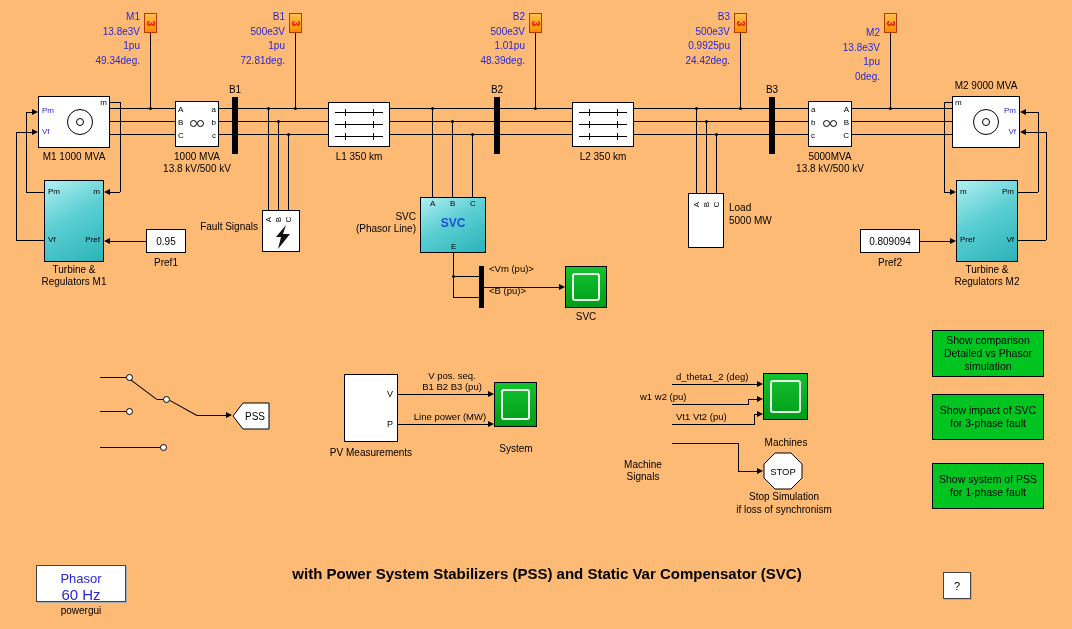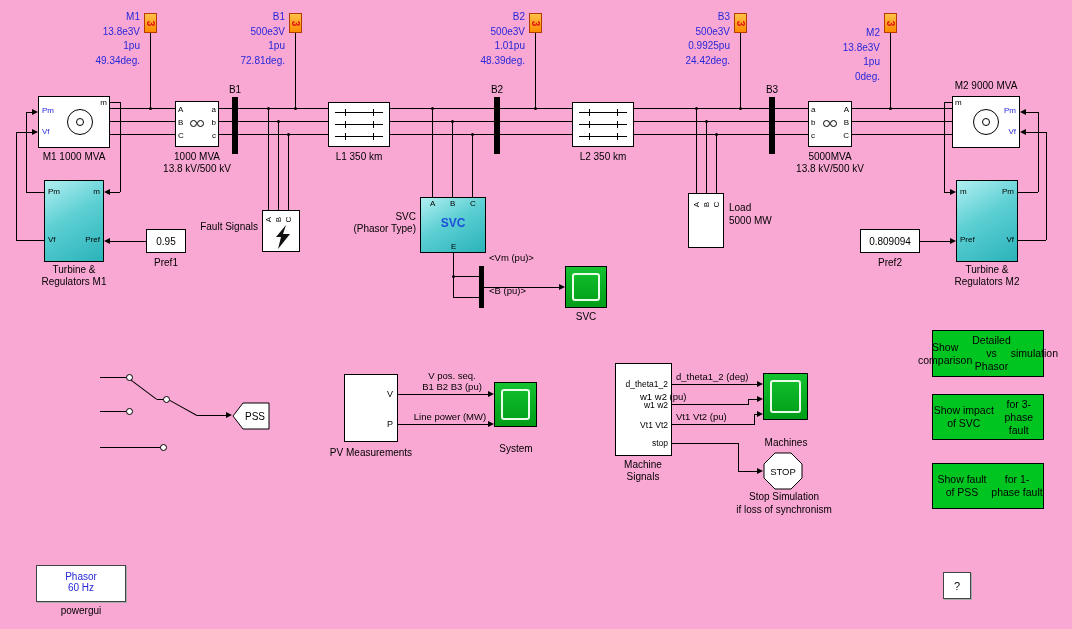--- a/index.html
+++ b/index.html
@@ -1,28 +1,28 @@
 <!DOCTYPE html>
 <html><head>
 <meta charset="utf-8">
 <style>
   html,body{margin:0;padding:0;background:#fff;}
-  .canvas{position:relative;width:1072px;height:629px;background:#f9a8d4;overflow:hidden;
+  .canvas{position:relative;width:1072px;height:629px;background:#fdba74;overflow:hidden;
           font-family:"Liberation Sans",sans-serif;color:#000;}
   .wire{position:absolute;background:#000;}
   .dot{position:absolute;width:3px;height:3px;background:#000;border-radius:50%;}
   .arr{position:absolute;width:0;height:0;border-top:3px solid transparent;border-bottom:3px solid transparent;}
   .arr.r{border-left:6px solid #000;}
   .arr.l{border-right:6px solid #000;}
   .blk{position:absolute;background:#fff;border:1px solid #000;box-sizing:border-box;}
   .teal{background:linear-gradient(150deg,#b2eff1 0%,#5ccfd3 45%,#2ab3b9 100%);}
   .scope{background:linear-gradient(180deg,#14c230 0%,#009d17 100%);}
   .screen{position:absolute;left:6px;right:6px;top:6px;bottom:6px;border:2px solid #e9fbe9;border-radius:3px;}
   .btn{position:absolute;background:#00c521;border:1px solid #000;box-sizing:border-box;display:flex;
-       flex-direction:row;align-items:center;justify-content:center;font-size:10.5px;line-height:13px;text-align:center;}
+       flex-direction:column;align-items:center;justify-content:center;font-size:10.5px;line-height:13px;text-align:center;}
   .bus{position:absolute;background:#000;}
   .lbl{position:absolute;font-size:10px;white-space:nowrap;}
   .s9{font-size:9.5px;}
   .c{transform:translateX(-50%);}
   .meas{position:absolute;font-size:10px;line-height:14.5px;color:#2727d8;text-align:right;white-space:nowrap;}
   .mi{position:absolute;width:13px;height:20px;background:linear-gradient(180deg,#ffc14a,#ff8a00);
       border:1px solid #b43c00;box-sizing:border-box;color:#e01010;font-size:10px;font-weight:bold;
       display:flex;align-items:center;justify-content:center;}
   .mi span{transform:rotate(90deg);}
   .port{position:absolute;font-size:8px;white-space:nowrap;}
@@ -284,24 +284,24 @@
   <div class="lbl" style="left:160px;top:221px;width:98px;text-align:right">Fault Signals</div>
 
   <div class="blk teal" style="left:420px;top:197px;width:66px;height:56px">
     <span class="port" style="left:9px;top:1px">A</span>
     <span class="port" style="left:29px;top:1px">B</span>
     <span class="port" style="left:49px;top:1px">C</span>
     <div style="position:absolute;left:0;right:0;top:18px;text-align:center;font-size:12px;font-weight:bold;color:#1f4fd8">SVC</div>
     <span class="port" style="left:30px;bottom:1px">E</span>
   </div>
   <div class="lbl" style="left:316px;top:211px;width:100px;text-align:right">SVC</div>
-  <div class="lbl" style="left:316px;top:223px;width:100px;text-align:right">(Phasor Type)</div>
+  <div class="lbl" style="left:316px;top:223px;width:100px;text-align:right">(Phasor Line)</div>
 
   <div class="bus" style="left:479px;top:266px;width:5px;height:42px"></div>
-  <div class="lbl s9" style="left:489px;top:252px">&lt;Vm (pu)&gt;</div>
+  <div class="lbl s9" style="left:489px;top:263px">&lt;Vm (pu)&gt;</div>
   <div class="lbl s9" style="left:489px;top:285px">&lt;B (pu)&gt;</div>
 
   <div class="blk scope" style="left:565px;top:266px;width:42px;height:42px">
       <div class="screen"></div>
     </div>
   <div class="lbl c" style="left:586px;top:311px">SVC</div>
 
   <div class="blk" style="left:688px;top:193px;width:36px;height:55px">
     <span class="port" style="left:5px;top:6px;transform:rotate(-90deg)">A</span>
     <span class="port" style="left:15px;top:6px;transform:rotate(-90deg)">B</span>
@@ -345,26 +345,20 @@
   </div>
   <div class="lbl c" style="left:371px;top:447px">PV Measurements</div>
   <div class="lbl c s9" style="left:452px;top:370px">V pos. seq.</div>
   <div class="lbl c s9" style="left:452px;top:381px">B1 B2 B3 (pu)</div>
   <div class="lbl c s9" style="left:450px;top:411px">Line power (MW)</div>
   <div class="blk scope" style="left:494px;top:382px;width:43px;height:45px">
       <div class="screen"></div>
     </div>
   <div class="lbl c" style="left:516px;top:443px">System</div>
 
-  <div class="blk" style="left:615px;top:363px;width:57px;height:93px">
-    <span class="port" style="right:3px;top:15px;font-size:8.5px">d_theta1_2</span>
-    <span class="port" style="right:3px;top:36px;font-size:8.5px">w1 w2</span>
-    <span class="port" style="right:3px;top:56px;font-size:8.5px">Vt1 Vt2</span>
-    <span class="port" style="right:3px;top:74px;font-size:8.5px">stop</span>
-  </div>
   <div class="lbl c" style="left:643px;top:459px">Machine</div>
   <div class="lbl c" style="left:643px;top:471px">Signals</div>
   <div class="lbl s9" style="left:676px;top:371px">d_theta1_2 (deg)</div>
   <div class="lbl s9" style="left:640px;top:391px">w1 w2 (pu)</div>
   <div class="lbl s9" style="left:676px;top:411px">Vt1 Vt2 (pu)</div>
   <div class="blk scope" style="left:763px;top:373px;width:45px;height:47px">
       <div class="screen"></div>
     </div>
   <div class="lbl c" style="left:786px;top:437px">Machines</div>
 
@@ -378,28 +372,29 @@
   <div class="btn" style="left:932px;top:330px;width:112px;height:47px">
     <span>Show comparison</span>
       <span>Detailed vs Phasor</span>
       <span>simulation</span>
   </div>
   <div class="btn" style="left:932px;top:394px;width:112px;height:46px">
     <span>Show impact of SVC</span>
       <span>for 3-phase fault</span>
   </div>
   <div class="btn" style="left:932px;top:463px;width:112px;height:46px">
-    <span>Show fault of PSS</span>
+    <span>Show system of PSS</span>
       <span>for 1-phase fault</span>
   </div>
 
   <div class="blk" style="left:36px;top:565px;width:90px;height:37px;border-color:#444;box-shadow:1px 1px 0 #aaa">
-    <div style="text-align:center;font-size:10px;color:#2727d8;margin-top:5px">Phasor</div>
-    <div style="text-align:center;font-size:10px;color:#2727d8">60 Hz</div>
+    <div style="text-align:center;font-size:13px;color:#2727d8;margin-top:5px">Phasor</div>
+    <div style="text-align:center;font-size:15px;color:#2727d8">60 Hz</div>
   </div>
   <div class="lbl c" style="left:81px;top:605px">powergui</div>
 
   <div class="title">
+    <div>with Power System Stabilizers (PSS) and Static Var Compensator (SVC)</div>
   </div>
 
   <div class="blk" style="left:943px;top:572px;width:28px;height:27px;display:flex;align-items:center;justify-content:center;font-size:11px;border-color:#444;box-shadow:1px 1px 0 #aaa">?</div>
 
 </div>
 
 </body></html>

